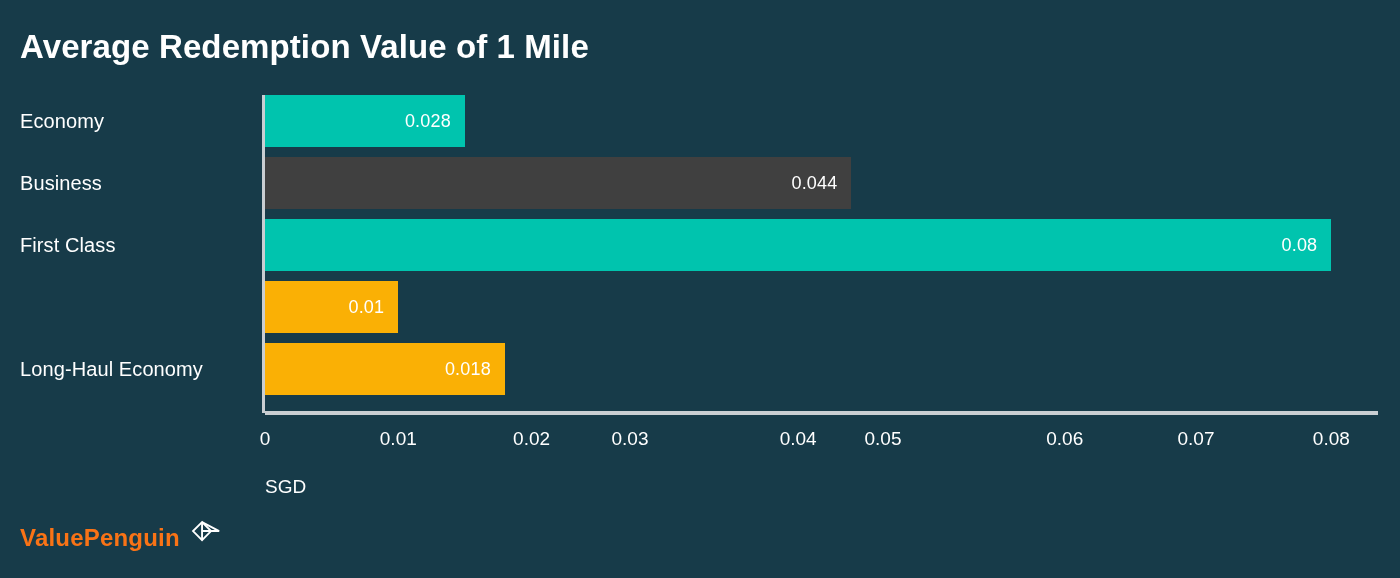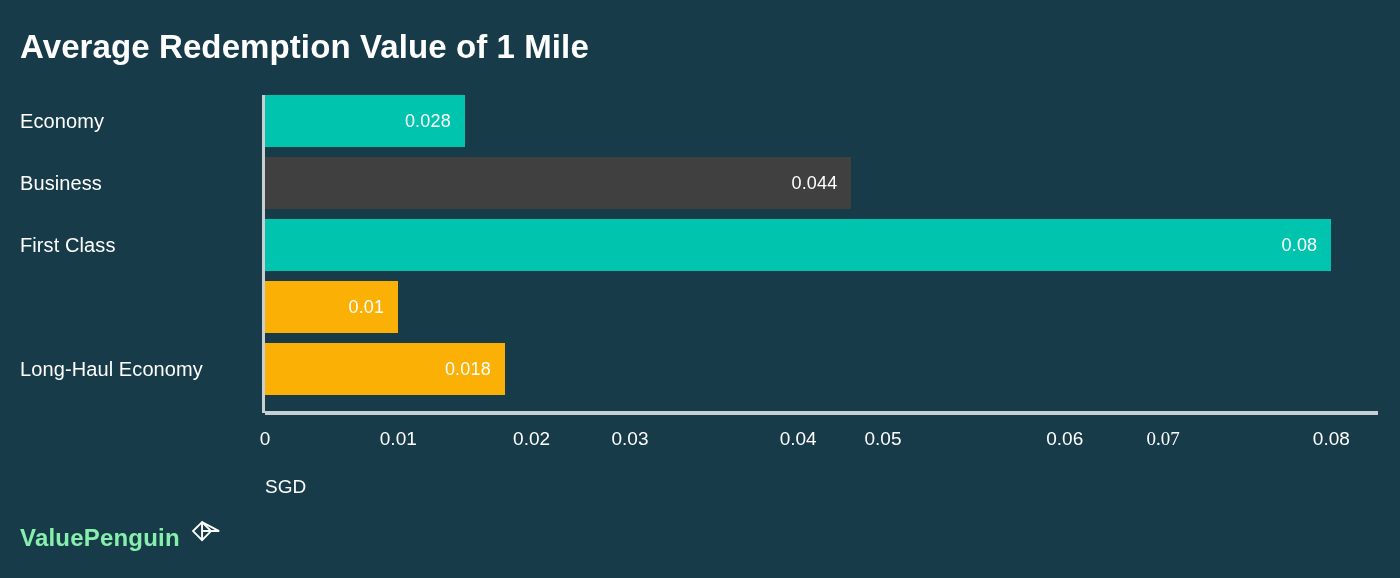--- a/index.html
+++ b/index.html
@@ -139,21 +139,21 @@
     position: absolute;
     left: 20px;
     top: 522px;
     display: flex;
     align-items: center;
     gap: 9px;
   }
   .brand-text {
     font-size: 24px;
     font-weight: bold;
-    color: #86efac;
+    color: #f97316;
     letter-spacing: 0.2px;
     line-height: 1;
   }
   .brand-mark {
     width: 36px;
     height: 36px;
     display: block;
     margin-top: -4px;
   }
 </style>
@@ -201,21 +201,21 @@
 
   <div class="x-axis-line"></div>
   <div class="x-ticks" id="x-ticks">
       <div class="x-tick" style="left: 265px;">0</div>
       <div class="x-tick" style="left: 398.293px;">0.01</div>
       <div class="x-tick" style="left: 531.587px;">0.02</div>
       <div class="x-tick" style="left: 630px;">0.03</div>
       <div class="x-tick" style="left: 798.174px;">0.04</div>
       <div class="x-tick" style="left: 883px;">0.05</div>
       <div class="x-tick" style="left: 1064.76px;">0.06</div>
-      <div class="x-tick" style="left: 1163px; font-family: Liberation Serif, serif;">0.07</div>
+      <div class="x-tick" style="left: 1196px;">0.07</div>
       <div class="x-tick" style="left: 1331.35px;">0.08</div>
     </div>
   <div class="x-axis-title">SGD</div>
 
   <div class="brand">
     <span class="brand-text">ValuePenguin</span>
     <svg class="brand-mark" viewBox="0 0 40 40">
       <g fill="none" stroke="#ffffff" stroke-width="2.1" stroke-linejoin="miter">
         <path d="M14.5 4.5 L4.5 14.5 L14.5 24.5 L24.5 14.5 Z"></path>
         <path d="M14.5 4.5 L14.5 24.5"></path>

